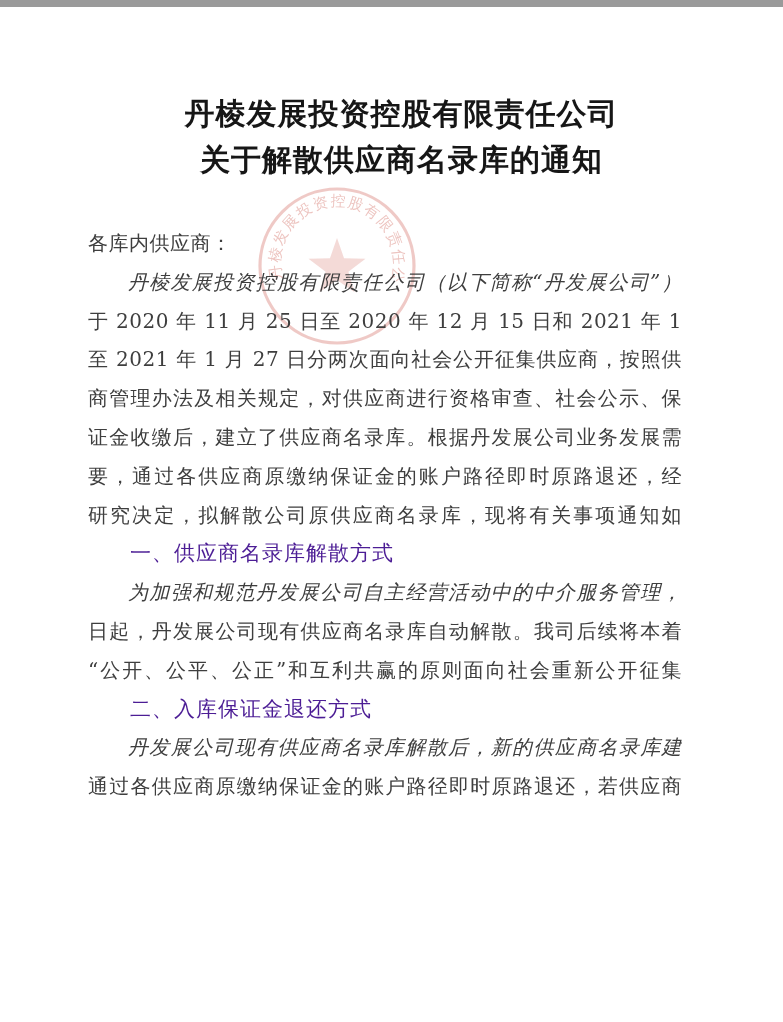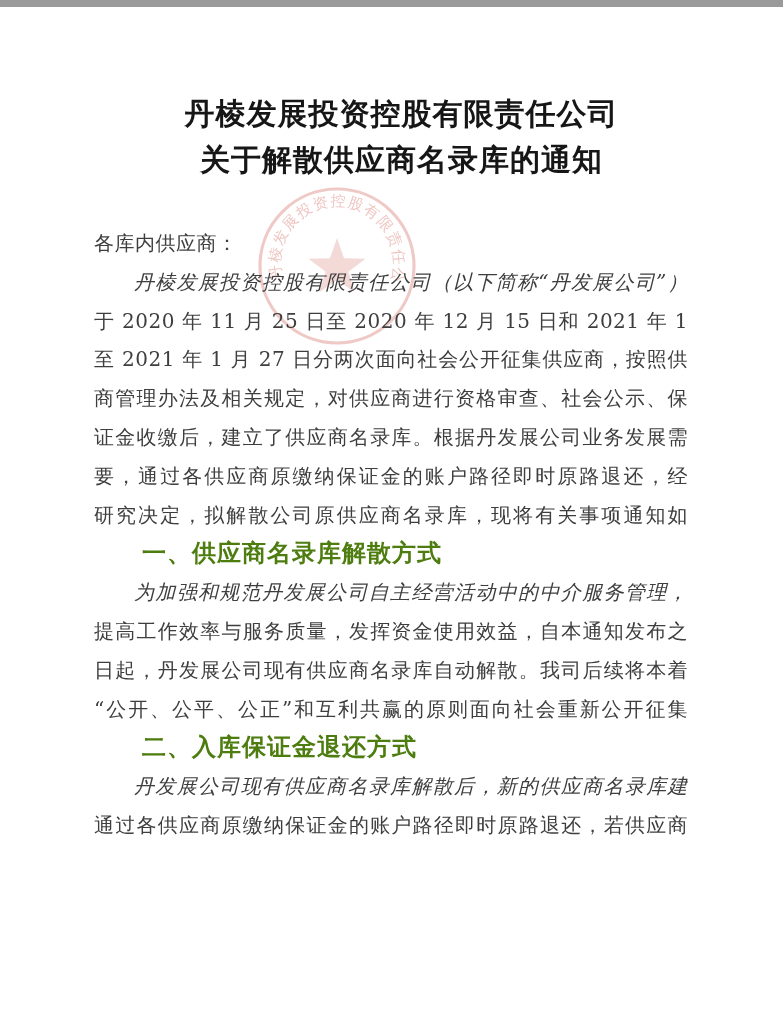--- a/index.html
+++ b/index.html
@@ -31,37 +31,37 @@
     position: absolute;
     left: 254px;
     top: 176px;
     width: 166px;
     height: 166px;
     opacity: 0.62;
     z-index: 1;
   }
   .doc-body {
     position: absolute;
-    left: 94px;
+    left: 88px;
     top: 217px;
     width: 594px;
     font-size: 20px;
     line-height: 38.8px;
     color: #3e3e3e;
     letter-spacing: 0.5px;
     z-index: 2;
   }
   .line { height: 38.8px; overflow: hidden; }
   .fill { text-align: justify; text-align-last: justify; }
   .indent { text-indent: 2em; font-style: italic; }
   .heading {
     font-family: "DejaVu Sans", sans-serif;
-    font-weight: bold;
-    font-size: 24px;
-    color: #4d7c0f;
+    font-weight: normal;
+    font-size: 21px;
+    color: #4c1d95;
     text-indent: 2em;
     letter-spacing: 1px;
   }
 </style>
 </head>
 <body>
 
 <div class="page">
 
   <div class="doc-title">
@@ -84,21 +84,20 @@
     <div class="line">各库内供应商：</div>
     <div class="line indent fill">丹棱发展投资控股有限责任公司（以下简称“丹发展公司”）</div>
     <div class="line fill">于 2020 年 11 月 25 日至 2020 年 12 月 15 日和 2021 年 1 月 7 日</div>
     <div class="line fill">至 2021 年 1 月 27 日分两次面向社会公开征集供应商，按照供应</div>
     <div class="line fill">商管理办法及相关规定，对供应商进行资格审查、社会公示、保</div>
     <div class="line fill">证金收缴后，建立了供应商名录库。根据丹发展公司业务发展需</div>
     <div class="line fill">要，通过各供应商原缴纳保证金的账户路径即时原路退还，经</div>
     <div class="line fill">研究决定，拟解散公司原供应商名录库，现将有关事项通知如下：</div>
     <div class="line heading">一、供应商名录库解散方式</div>
     <div class="line indent fill">为加强和规范丹发展公司自主经营活动中的中介服务管理，</div>
-    <div class="line fill">提高工作效率与服务质量，发挥资金使用效益，自本通知发布之</div>
     <div class="line fill">日起，丹发展公司现有供应商名录库自动解散。我司后续将本着</div>
     <div class="line fill">“公开、公平、公正”和互利共赢的原则面向社会重新公开征集</div>
     <div class="line heading">二、入库保证金退还方式</div>
     <div class="line indent fill">丹发展公司现有供应商名录库解散后，新的供应商名录库建</div>
     <div class="line fill">通过各供应商原缴纳保证金的账户路径即时原路退还，若供应商公</div>
   </div>
 
 </div>
 
 </body></html>

